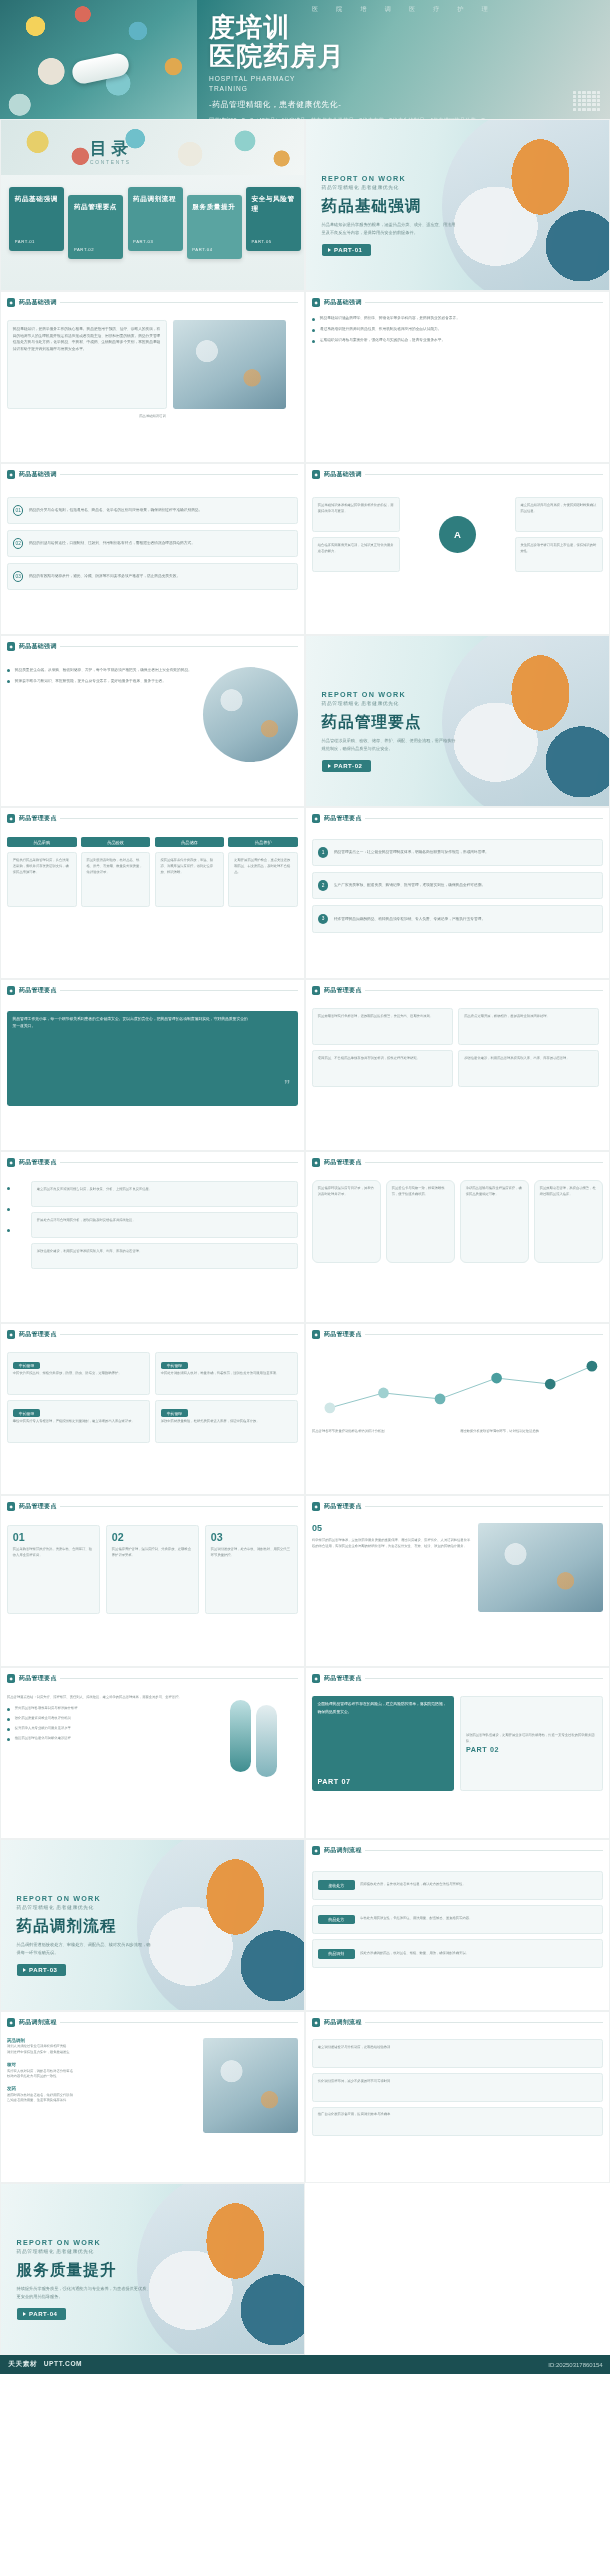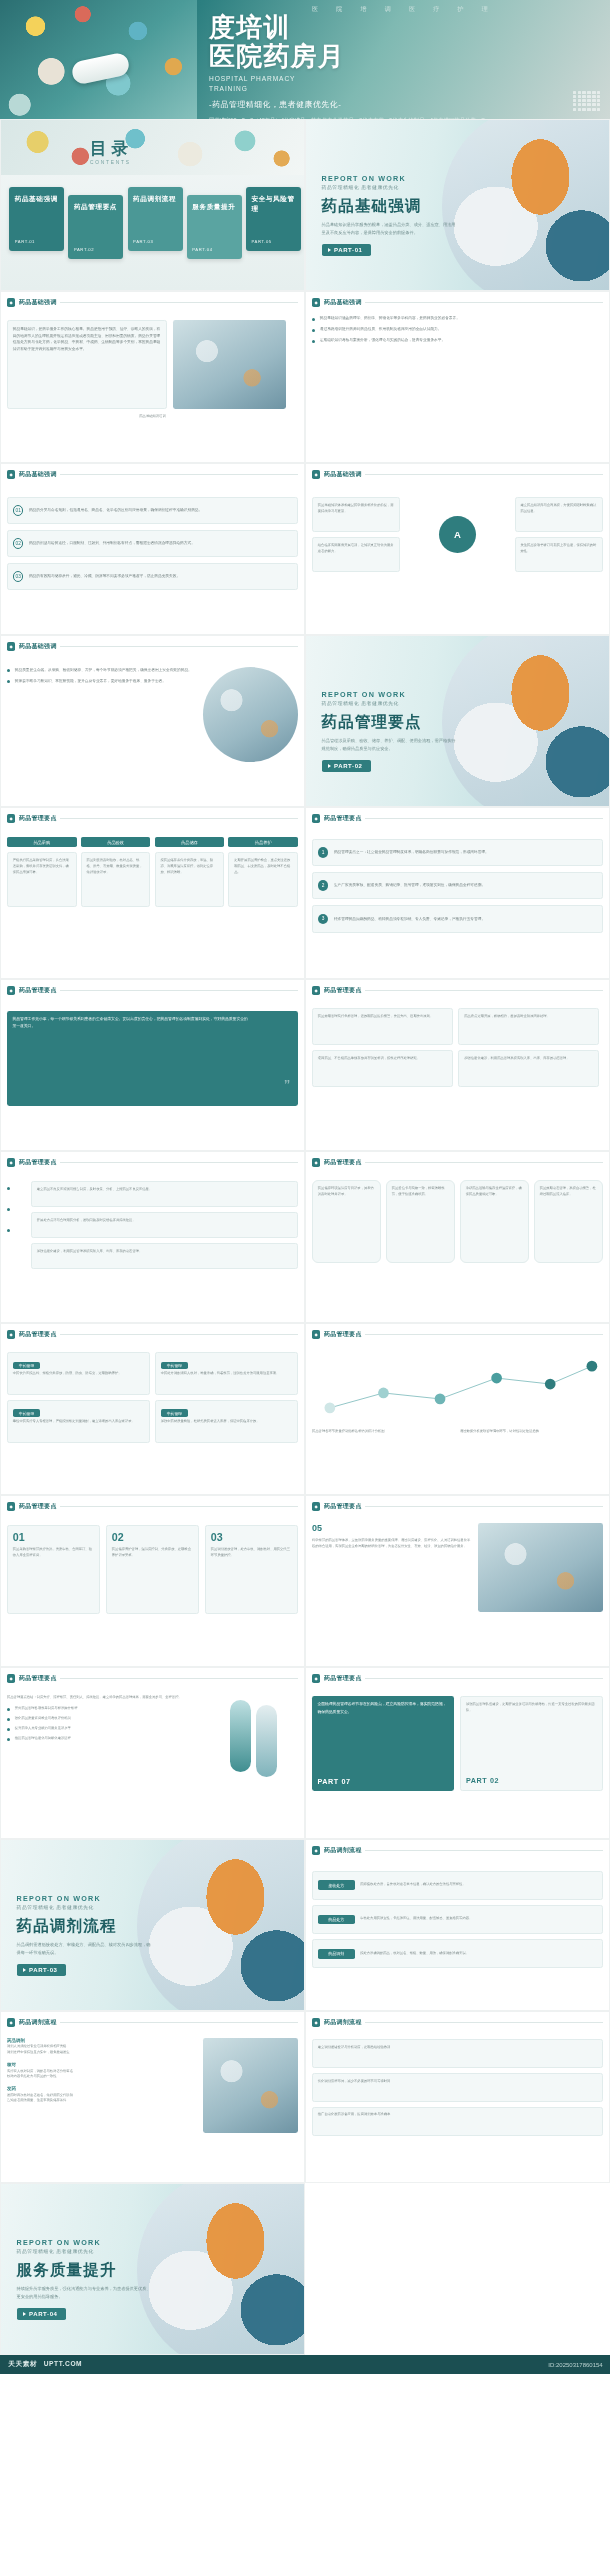--- a/index.html
+++ b/index.html
@@ -682,21 +682,21 @@
         <div class="s-head">
           <span class="sq">◆</span>
           <span class="t">药品管理要点</span>
           <span class="ln"></span>
         </div>
         <div style="display:flex;gap:6px;margin-top:13px">
           <div class="box-solid" style="flex:1;height:95px;display:flex;flex-direction:column;justify-content:space-between">
             <div style="font-size:3.8px;line-height:1.95">全面梳理药品管理各环节存在的风险点，建立风险防控清单，落实防范措施，确保药品质量安全。</div>
             <div style="font-size:7.2px;font-weight:bold;letter-spacing:0.6px">PART 07</div>
           </div>
-          <div class="box" style="flex:1;height:95px;display:flex;flex-direction:column;justify-content:space-between">
+          <div class="box" style="flex:1;height:95px;display:flex;flex-direction:column;justify-content:center">
             <div class="txt-xs">加强药品管理队伍建设，定期开展业务培训与技能考核，打造一支专业过硬的药学服务团队。</div>
             <div style="font-size:7.2px;font-weight:bold;letter-spacing:0.6px;color:#2f7d7e">PART 02</div>
           </div>
         </div>
       </div>
     </div>
 
     <div class="slide sec">
       <div class="photo"></div>
       <div class="cap">

